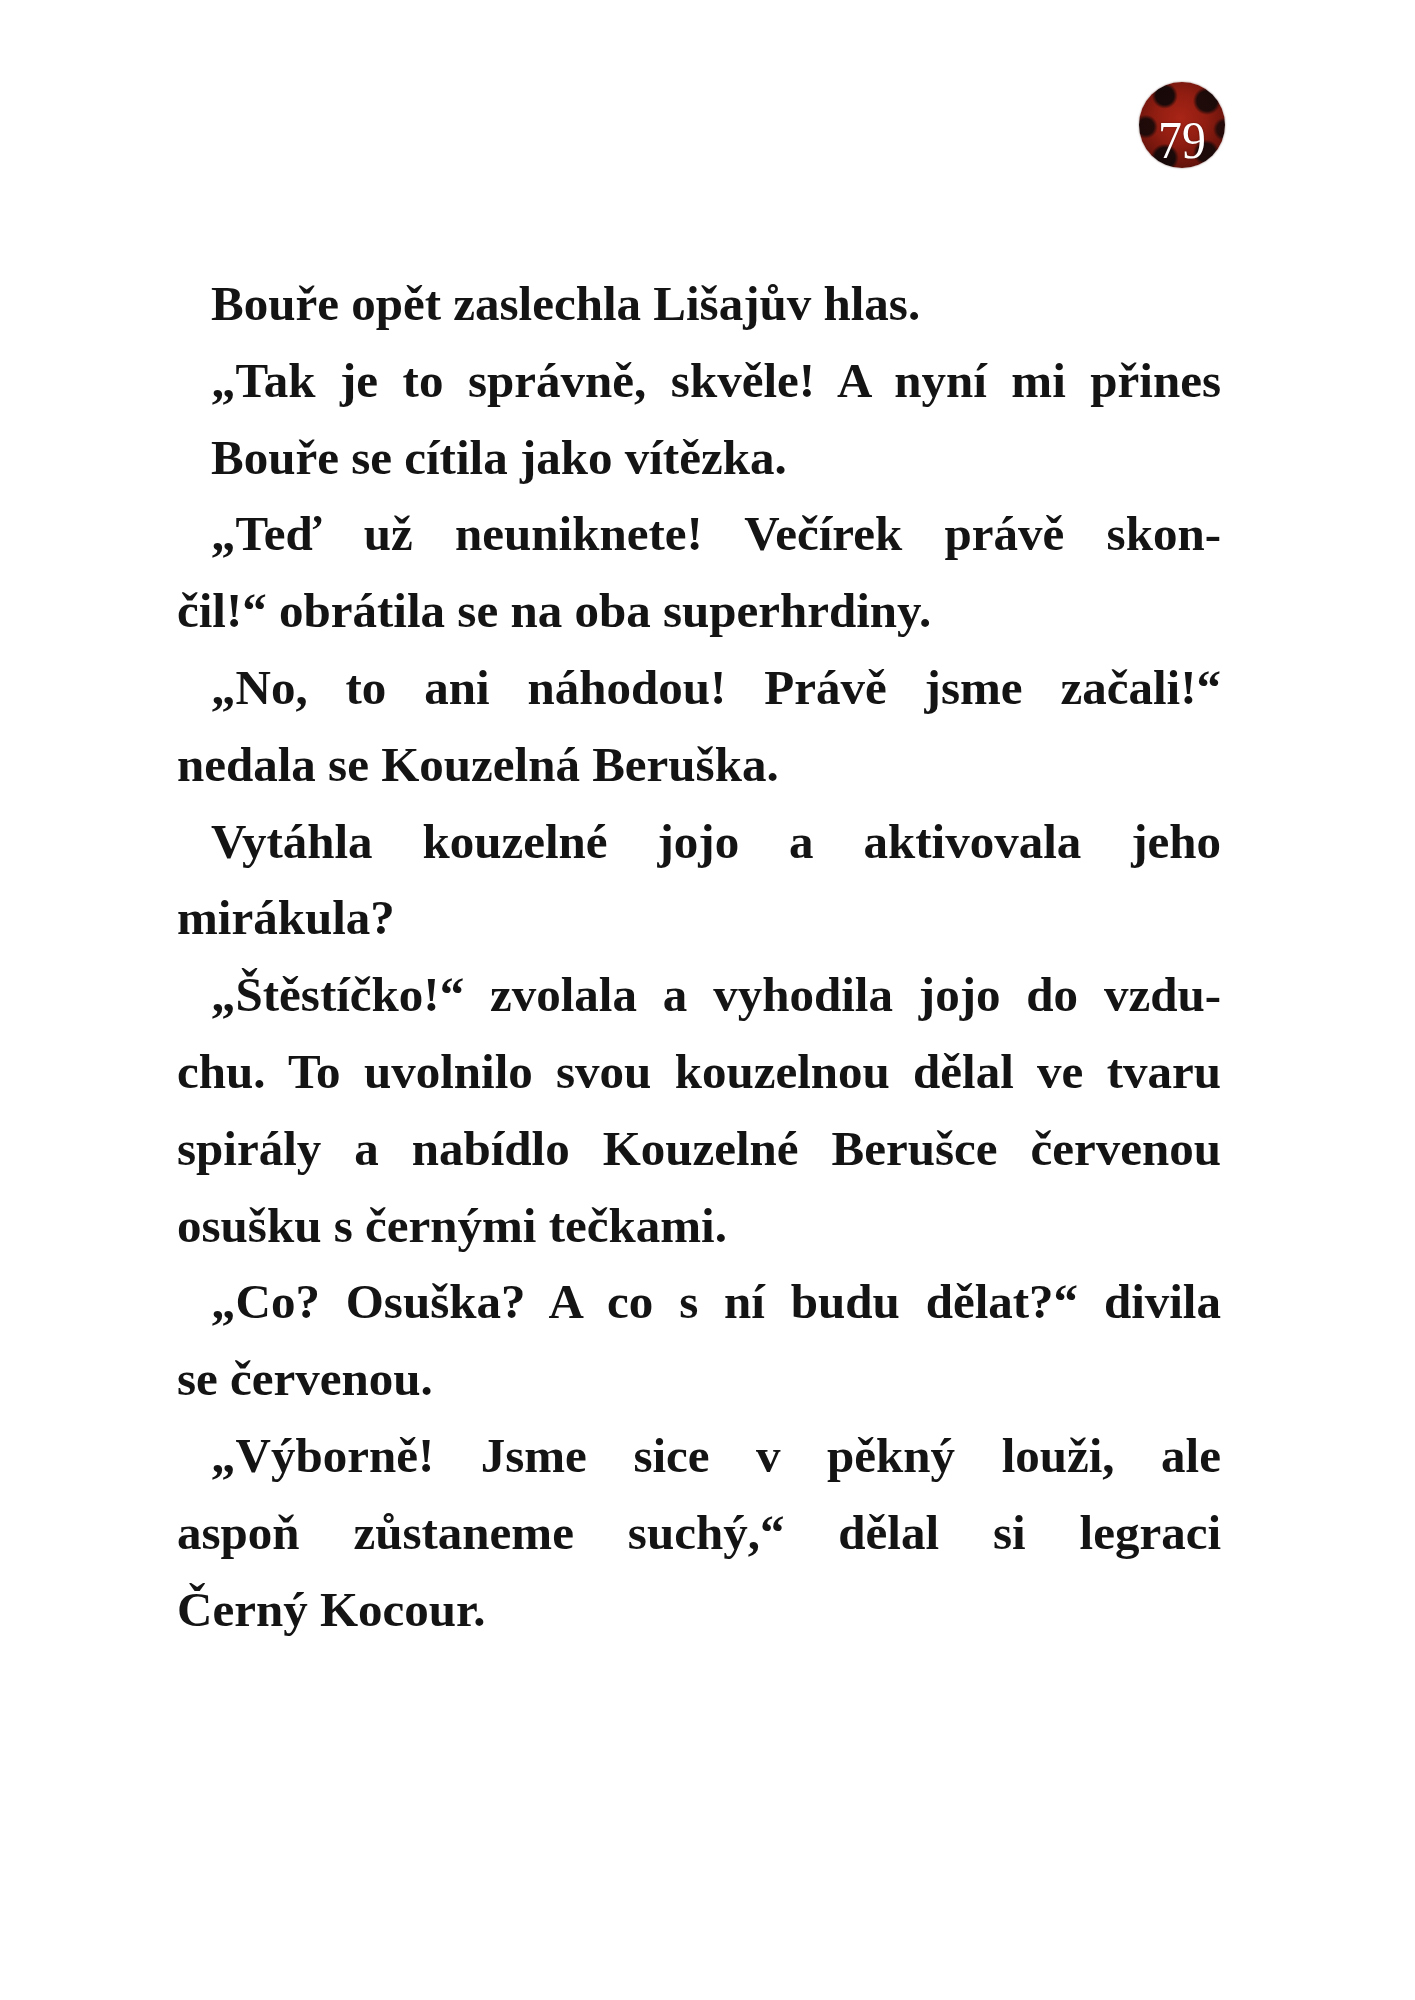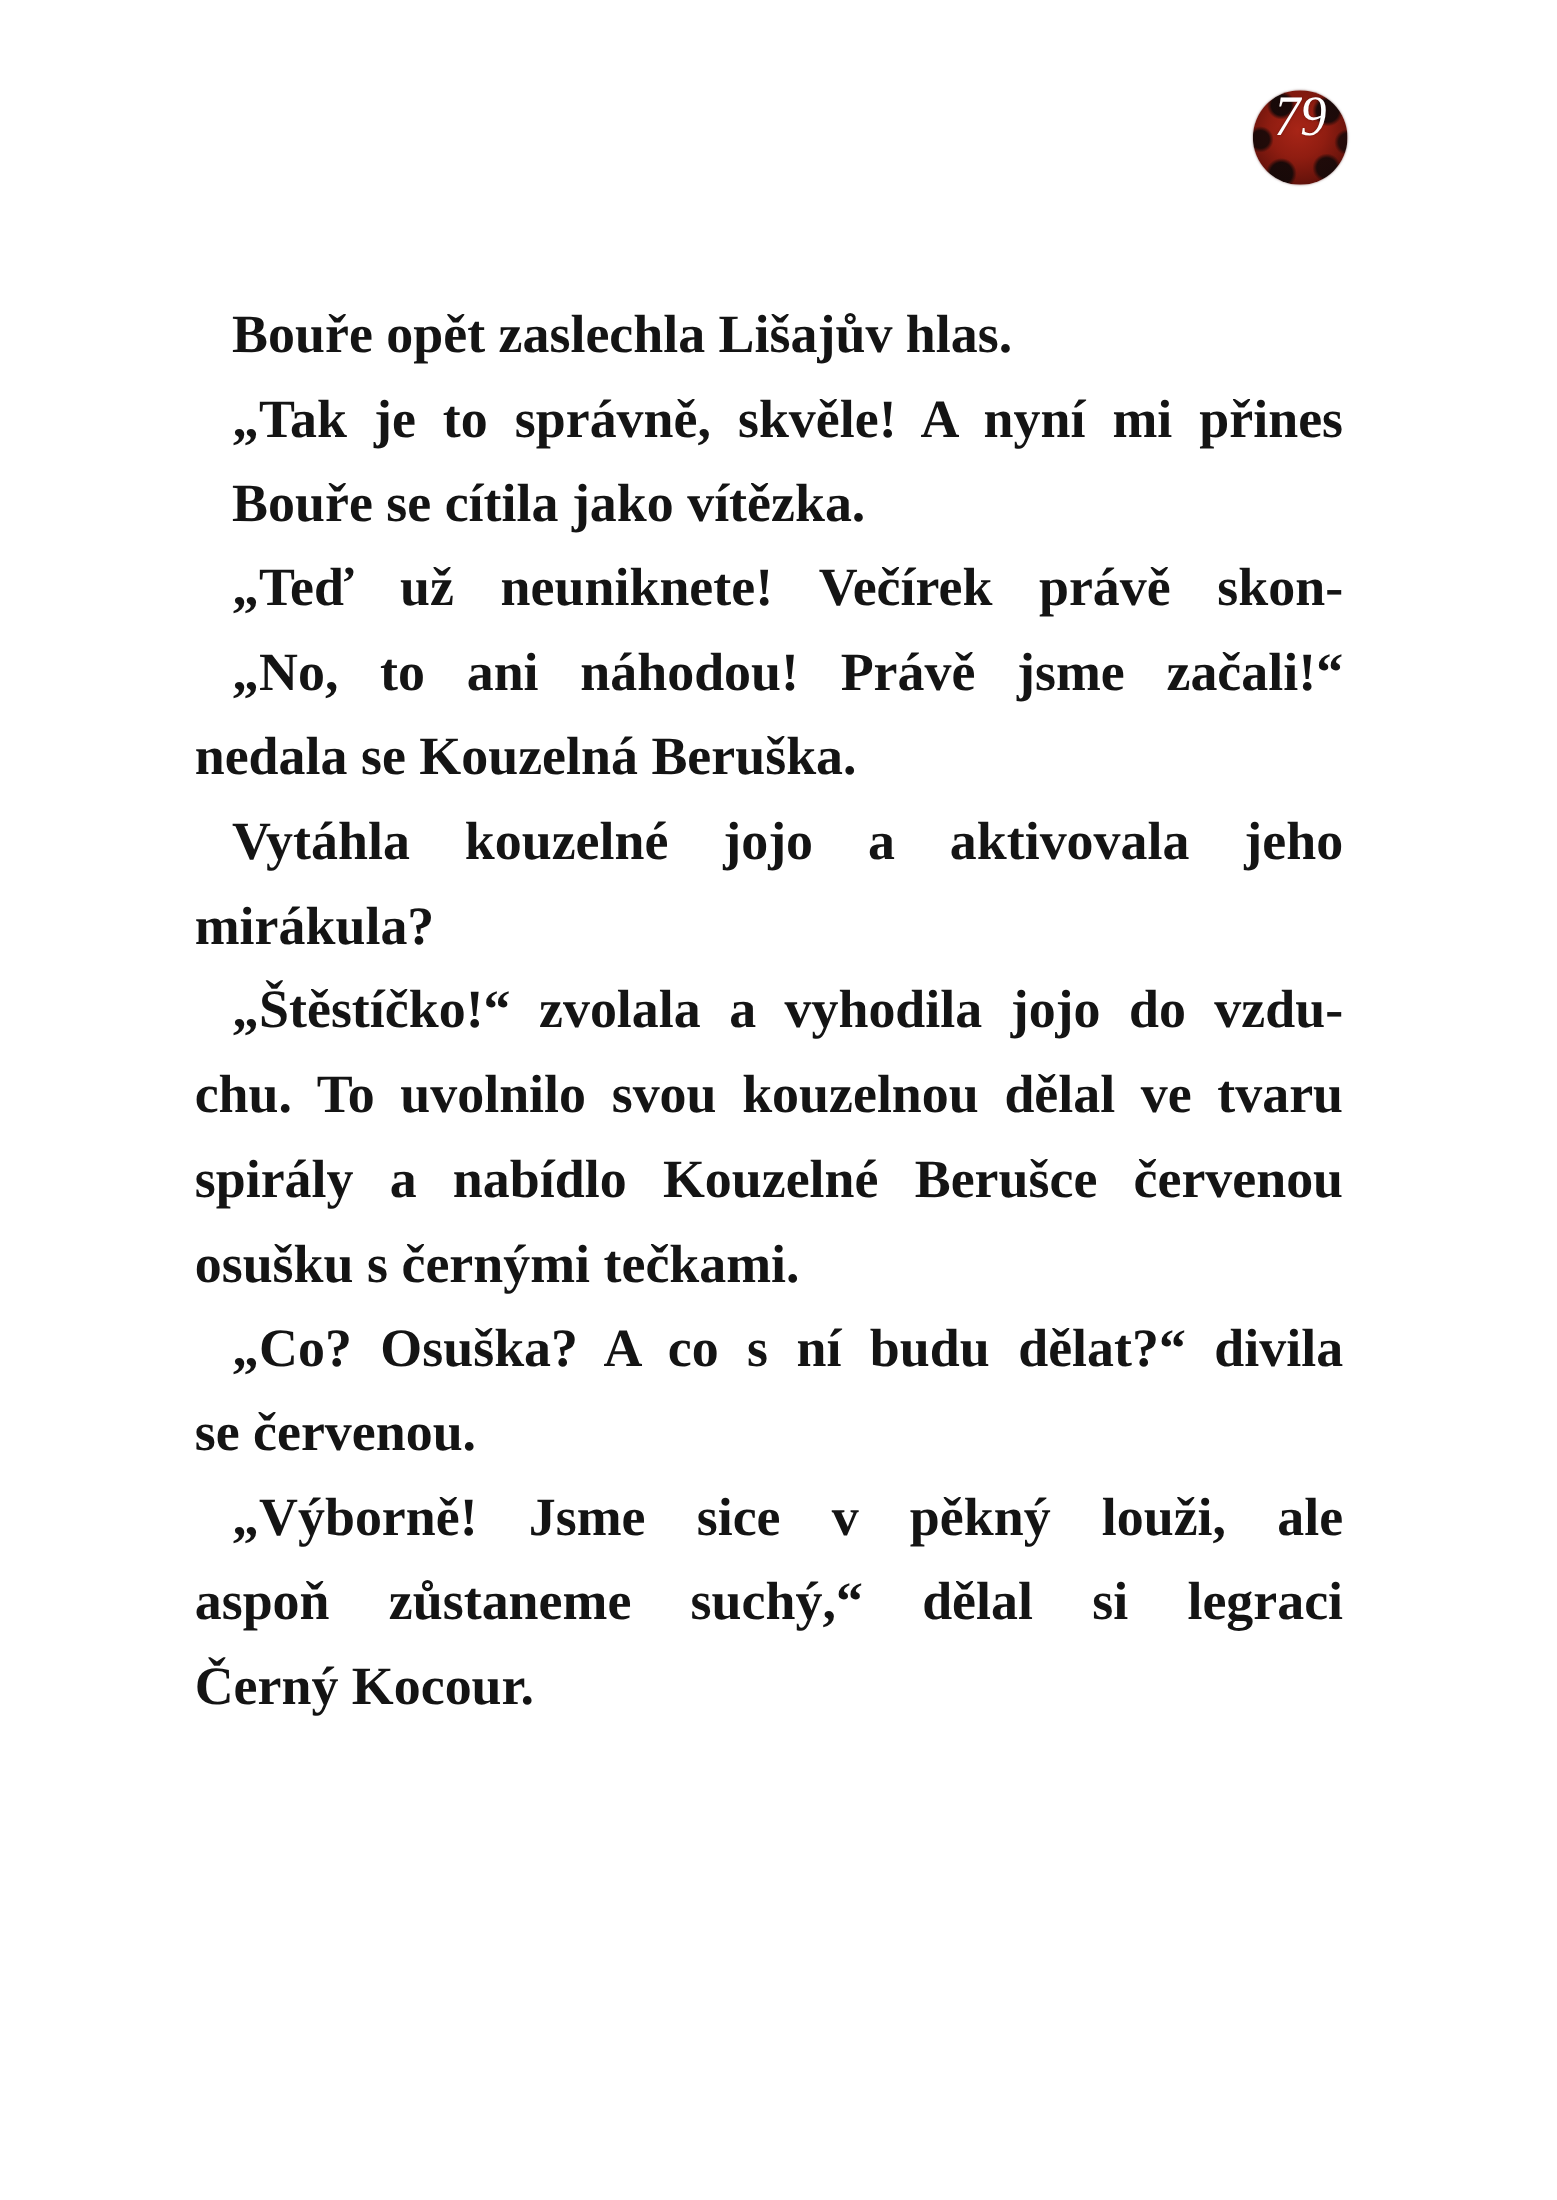--- a/index.html
+++ b/index.html
@@ -29,24 +29,23 @@
     border-radius: 50%;
     background:
       radial-gradient(circle 13px at 30% 16%, rgba(15,8,8,0.92) 0 9px, rgba(15,8,8,0) 13px),
       radial-gradient(circle 14px at 79% 22%, rgba(18,9,9,0.9) 0 10px, rgba(18,9,9,0) 14px),
       radial-gradient(circle 12px at 8% 52%, rgba(15,8,8,0.85) 0 8px, rgba(15,8,8,0) 12px),
       radial-gradient(circle 14px at 30% 88%, rgba(15,8,8,0.9) 0 10px, rgba(15,8,8,0) 14px),
       radial-gradient(circle 13px at 78% 82%, rgba(18,9,9,0.88) 0 9px, rgba(18,9,9,0) 13px),
       radial-gradient(circle 12px at 100% 55%, rgba(18,9,9,0.8) 0 8px, rgba(18,9,9,0) 12px),
       radial-gradient(circle at 48% 42%, #a82517 0%, #901d11 38%, #6b140c 68%, #470c07 88%, #330705 100%);
     display: flex;
-    align-items: flex-start;
+    align-items: flex-end;
     justify-content: center;
     box-shadow: 0 0 2px rgba(60,10,8,0.6);
-    font-style: italic;
   }
   .badge .num {
     color: #ffffff;
     font-size: 52px;
     line-height: 1;
     font-family: "Liberation Serif", serif;
     transform: scaleX(0.92);
     text-shadow: 0 0 2px rgba(40,5,5,0.5);
     position: relative;
     top: -1px;
@@ -89,20 +88,21 @@
         <div class="line first last">Bouře opět zaslechla Lišajův hlas.</div>
       </div>
       <div class="para">
         <div class="line first">„Tak je to správně, skvěle! A nyní mi přines</div>
       </div>
       <div class="para">
         <div class="line first last">Bouře se cítila jako vítězka.</div>
       </div>
       <div class="para">
         <div class="line first">„Teď už neuniknete! Večírek právě skon-</div>
+        <div class="line last">čil!“ obrátila se na oba superhrdiny.</div>
       </div>
       <div class="para">
         <div class="line first">„No, to ani náhodou! Právě jsme začali!“</div>
         <div class="line last">nedala se Kouzelná Beruška.</div>
       </div>
       <div class="para">
         <div class="line first">Vytáhla kouzelné jojo a aktivovala jeho</div>
         <div class="line last">mirákula?</div>
       </div>
       <div class="para">

